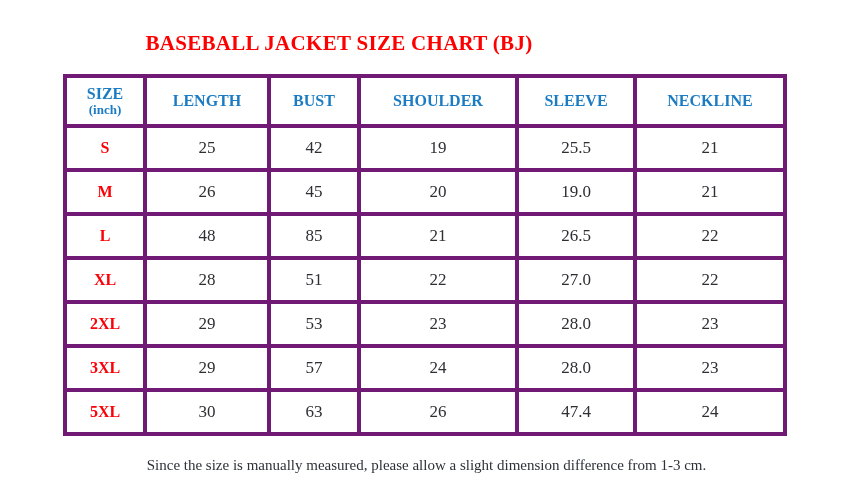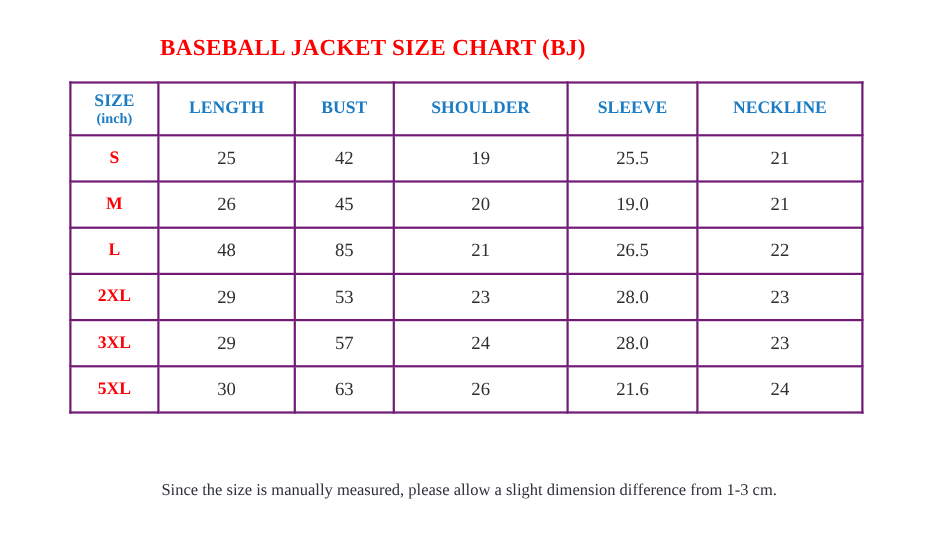--- a/index.html
+++ b/index.html
@@ -20,21 +20,21 @@
     letter-spacing: 0.3px;
   }
   table.size-chart {
     position: absolute;
     left: 63px; top: 74px;
     width: 720px;
     border-collapse: collapse;
     table-layout: fixed;
   }
   .size-chart th, .size-chart td {
-    border: 2px solid #701a75;
+    border: 4px solid #701a75;
     text-align: center;
     vertical-align: middle;
     padding: 0;
   }
   .size-chart thead th {
     height: 46px;
     color: #1b7cc4;
     font-weight: bold;
     font-size: 16px;
     line-height: 1.1;
@@ -49,21 +49,21 @@
     font-weight: bold;
     font-size: 16px;
   }
   .size-chart tbody td {
     height: 40px;
     color: #2e2e33;
     font-size: 17px;
   }
   .footer-note {
     position: absolute;
-    top: 438px; left: 0; width: 853px;
+    top: 457px; left: 0; width: 853px;
     text-align: center;
     color: #2e3138;
     font-size: 15px;
   }
 </style>
 </head>
 <body>
 
 <div class="page-title">BASEBALL JACKET SIZE CHART (BJ)</div>
 
@@ -108,39 +108,47 @@
     </tr>
     <tr>
       <th>L</th>
       <td>48</td>
       <td>85</td>
       <td>21</td>
       <td>26.5</td>
       <td>22</td>
     </tr>
     <tr>
+      <th>XL</th>
+      <td>28</td>
+      <td>51</td>
+      <td>22</td>
+      <td>27.0</td>
+      <td>22</td>
+    </tr>
+    <tr>
       <th>2XL</th>
       <td>29</td>
       <td>53</td>
       <td>23</td>
       <td>28.0</td>
       <td>23</td>
     </tr>
     <tr>
       <th>3XL</th>
       <td>29</td>
       <td>57</td>
       <td>24</td>
       <td>28.0</td>
       <td>23</td>
     </tr>
     <tr>
       <th>5XL</th>
       <td>30</td>
       <td>63</td>
       <td>26</td>
-      <td>21.6</td>
+      <td>47.4</td>
       <td>24</td>
     </tr>
   </tbody>
 </table>
 
 <div class="footer-note">Since the size is manually measured, please allow a slight dimension difference from 1-3 cm.</div>
 
 </body></html>

